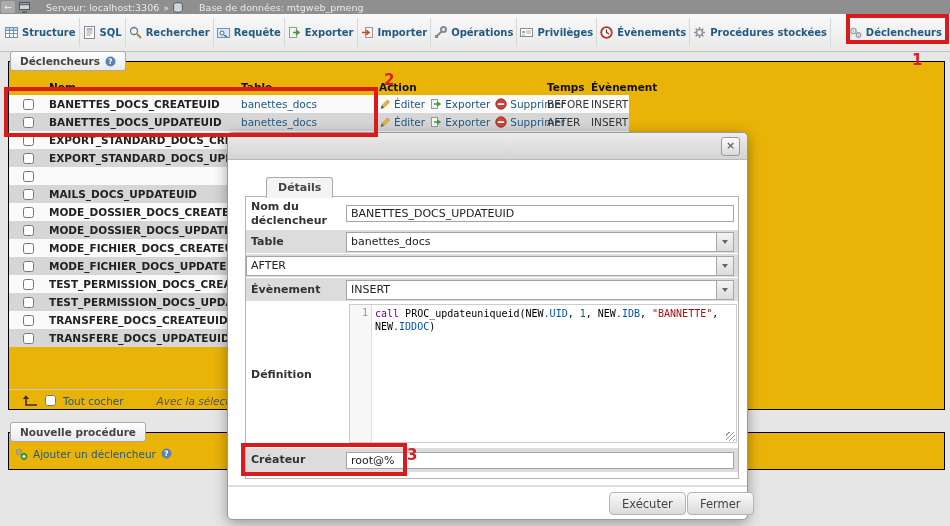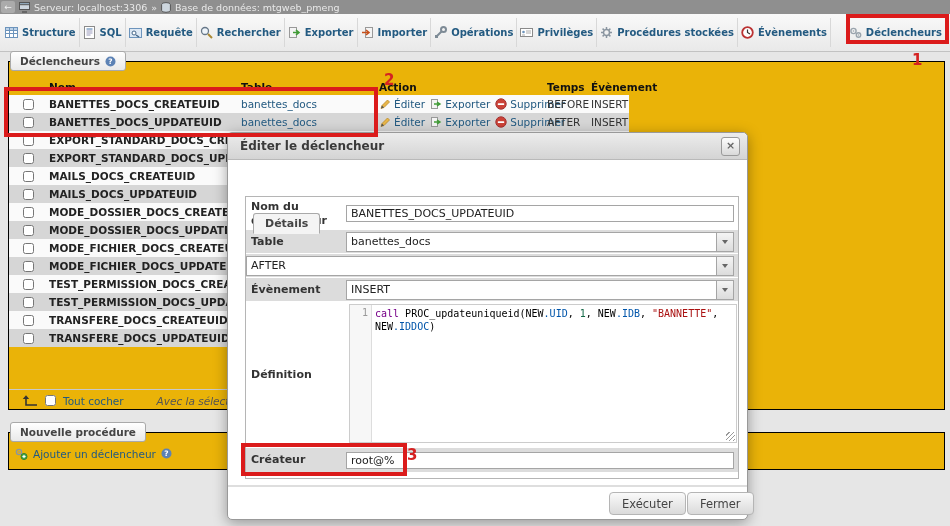--- a/index.html
+++ b/index.html
@@ -4,21 +4,21 @@
 <style>
   html,body{margin:0;padding:0;}
   .screen{position:relative;width:950px;height:526px;background:#e6e6e6;overflow:hidden;
     font-family:"DejaVu Sans","Liberation Sans",sans-serif;-webkit-font-smoothing:antialiased;}
 
   
   .topbar{position:absolute;left:0;top:0;width:950px;height:14px;background:#8f8f8f;
     display:flex;align-items:center;gap:4px;font-size:9.5px;color:#e9e9e9;}
   .backbtn{width:14px;height:12px;margin-left:1px;background:#ababab;color:#f2f2f2;border-radius:2px;
     font-size:9px;line-height:12px;text-align:center;cursor:pointer;}
-  .crumb{cursor:pointer;}
+  .crumb{cursor:pointer;margin-left:12px;}
   .icn{display:inline-flex;align-items:center;}
 
   
   .menubar{position:absolute;left:0;top:14px;width:946px;height:29px;padding:4px 2px;
     background:linear-gradient(#f9f9f9,#e9e9e9);border-bottom:1px solid #c2c2c2;
     display:flex;align-items:stretch;overflow:hidden;}
   .mtab{display:flex;align-items:center;gap:4px;padding:0 3px;font-size:10px;font-weight:bold;
     color:#235a81;border-right:1px solid #d8d8d8;white-space:nowrap;cursor:pointer;}
   .mtab:last-child{margin-left:auto;border-right:none;padding-right:6px;}
 
@@ -57,23 +57,23 @@
 
   
   .dialog{position:absolute;left:227px;top:132px;width:521px;height:388px;background:#fff;
     border:1px solid #999;border-radius:5px;box-shadow:0 3px 14px rgba(0,0,0,.35);z-index:30;box-sizing:border-box;}
   .dlg-title{height:26px;background:linear-gradient(#ececec,#d4d4d4);border-bottom:1px solid #b9b9b9;
     border-radius:5px 5px 0 0;display:flex;align-items:center;padding:0 7px 0 12px;
     font-size:12px;font-weight:bold;color:#3a3a3a;}
   .dlg-close{margin-left:auto;width:17px;height:17px;border:1px solid #9a9a9a;border-radius:3px;
     background:linear-gradient(#fdfdfd,#d9d9d9);color:#666;font-size:11px;font-weight:bold;
     text-align:center;line-height:15px;cursor:pointer;}
-  .dlg-tab{position:absolute;left:25px;top:44px;height:19px;line-height:19px;padding:0 11px;
+  .dlg-tab{position:absolute;left:38px;top:44px;height:19px;line-height:19px;padding:0 11px;
     background:#f4f4f4;border:1px solid #a9a9a9;border-bottom-color:#f4f4f4;border-radius:3px 3px 0 0;
-    font-size:11px;font-weight:bold;color:#444;z-index:2;cursor:pointer;margin-top:36px;}
+    font-size:11px;font-weight:bold;color:#444;z-index:2;cursor:pointer;}
   .dlg-fs{position:absolute;left:17px;top:63px;width:494px;height:283px;border:1px solid #b5b5b5;
     background:#fff;box-sizing:border-box;}
   .frow{position:absolute;left:0;width:100%;display:flex;box-sizing:border-box;}
   .fr1{top:0;height:33px;background:#fff;}
   .fr2{top:33px;height:24px;background:#dcdcdc;border-bottom:1px solid #fff;}
   .fr3{top:57px;height:24px;background:#dcdcdc;border-bottom:1px solid #fff;}
   .fr4{top:81px;height:24px;background:#dcdcdc;border-bottom:1px solid #fff;}
   .fr5{top:105px;height:146px;background:#fff;}
   .fr6{top:251px;height:24px;background:#dcdcdc;justify-content:flex-end;}
   .flabel{width:100px;flex:none;padding:0 4px 0 5px;font-size:11px;font-weight:bold;color:#333;
@@ -166,35 +166,35 @@
             <line x1="3.5" y1="5" x2="9.5" y2="5" stroke="#9999bb"></line>
             <line x1="3.5" y1="7" x2="9.5" y2="7" stroke="#9999bb"></line>
             <line x1="3.5" y1="9" x2="7.5" y2="9" stroke="#9999bb"></line>
           </svg>
         </span>
         <span>SQL</span>
       </div>
       <div class="mtab">
         <span class="icn">
           <svg width="13" height="13">
+            <circle cx="5" cy="5" r="3.5" fill="#eef4fa" stroke="#667788" stroke-width="1.3"></circle>
+            <line x1="8" y1="8" x2="12" y2="12" stroke="#aa8833" stroke-width="2"></line>
+          </svg>
+        </span>
+        <span>Rechercher</span>
+      </div>
+      <div class="mtab">
+        <span class="icn">
+          <svg width="13" height="13">
             <rect x="0.5" y="2.5" width="12" height="9" fill="#dde8f4" stroke="#6d94bc"></rect>
             <circle cx="5" cy="7" r="2" fill="#fff" stroke="#446688"></circle>
             <line x1="7" y1="9" x2="10" y2="11" stroke="#446688" stroke-width="1.5"></line>
           </svg>
         </span>
         <span>Requête</span>
-      </div>
-      <div class="mtab">
-        <span class="icn">
-          <svg width="13" height="13">
-            <circle cx="5" cy="5" r="3.5" fill="#eef4fa" stroke="#667788" stroke-width="1.3"></circle>
-            <line x1="8" y1="8" x2="12" y2="12" stroke="#aa8833" stroke-width="2"></line>
-          </svg>
-        </span>
-        <span>Rechercher</span>
       </div>
       <div class="mtab">
         <span class="icn">
           <svg width="13" height="13">
             <rect x="1.5" y="1.5" width="7" height="10" fill="#f4f4f4" stroke="#999"></rect>
             <path d="M5 6.5 H10 M8 4 L11 6.5 L8 9" stroke="#3f9c35" stroke-width="1.6" fill="none"></path>
           </svg>
         </span>
         <span>Exporter</span>
       </div>
@@ -221,20 +221,29 @@
         <span class="icn">
           <svg width="13" height="13">
             <rect x="0.5" y="2.5" width="12" height="8" fill="#fff" stroke="#8a8a8a"></rect>
             <circle cx="3.5" cy="6" r="1.3" fill="#6d94bc"></circle>
             <line x1="6" y1="5" x2="11" y2="5" stroke="#aaa"></line>
             <line x1="6" y1="7" x2="11" y2="7" stroke="#aaa"></line>
             <line x1="2" y1="9" x2="5" y2="9" stroke="#aaa"></line>
           </svg>
         </span>
         <span>Privilèges</span>
+      </div>
+      <div class="mtab">
+        <span class="icn">
+          <svg width="13" height="13">
+            <circle cx="6.5" cy="6.5" r="5.3" fill="#fff" stroke="#bb3333" stroke-width="1.8"></circle>
+            <path d="M6.5 3.5 V6.5 L9 8" stroke="#333" fill="none" stroke-width="1.2"></path>
+          </svg>
+        </span>
+        <span>Évènements</span>
       </div>
       <div class="mtab">
         <span class="icn">
           <svg width="13" height="13">
             <circle cx="6.5" cy="6.5" r="3" fill="none" stroke="#8a95a0" stroke-width="1.5"></circle>
             <g stroke="#8a95a0" stroke-width="1.5">
               <line x1="6.5" y1="1" x2="6.5" y2="3"></line>
               <line x1="6.5" y1="10" x2="6.5" y2="12"></line>
               <line x1="1" y1="6.5" x2="3" y2="6.5"></line>
               <line x1="10" y1="6.5" x2="12" y2="6.5"></line>
@@ -243,29 +252,20 @@
               <line x1="2.6" y1="10.4" x2="4" y2="9"></line>
               <line x1="9" y1="4" x2="10.4" y2="2.6"></line>
             </g>
           </svg>
         </span>
         <span>Procédures stockées</span>
       </div>
       <div class="mtab">
         <span class="icn">
           <svg width="13" height="13">
-            <circle cx="6.5" cy="6.5" r="5.3" fill="#fff" stroke="#bb3333" stroke-width="1.8"></circle>
-            <path d="M6.5 3.5 V6.5 L9 8" stroke="#333" fill="none" stroke-width="1.2"></path>
-          </svg>
-        </span>
-        <span>Évènements</span>
-      </div>
-      <div class="mtab">
-        <span class="icn">
-          <svg width="13" height="13">
             <circle cx="4.5" cy="5" r="2.6" fill="none" stroke="#9aa4ad" stroke-width="1.4"></circle>
             <circle cx="9.5" cy="9" r="2.2" fill="none" stroke="#9aa4ad" stroke-width="1.4"></circle>
             <circle cx="4.5" cy="5" r="0.8" fill="#9aa4ad"></circle>
             <circle cx="9.5" cy="9" r="0.7" fill="#9aa4ad"></circle>
           </svg>
         </span>
         <span>Déclencheurs</span>
       </div>
     </div>
 
@@ -362,21 +362,20 @@
         <div class="trow stripe-b">
           <div class="c0"><input type="checkbox" class="cbx" style=""></div>
           <div class="c1 rowname">EXPORT_STANDARD_DOCS_UPDATEUID</div>
           <div class="c2"></div>
           <div class="c3"></div>
           <div class="c4"></div>
           <div class="c5"></div>
         </div>
         <div class="trow stripe-a">
           <div class="c0"><input type="checkbox" class="cbx" style=""></div>
-          <div class="c1 rowname">MAILS_DOCS_CREATEUID</div>
           <div class="c2"></div>
           <div class="c3"></div>
           <div class="c4"></div>
           <div class="c5"></div>
         </div>
         <div class="trow stripe-b">
           <div class="c0"><input type="checkbox" class="cbx" style=""></div>
           <div class="c1 rowname">MAILS_DOCS_UPDATEUID</div>
           <div class="c2"></div>
           <div class="c3"></div>
@@ -488,21 +487,20 @@
           </svg>
         </span>
     </div>
   </div>
   <div class="legend legend2">
     <span>Nouvelle procédure</span>
   </div>
 
   <div class="dialog">
     <div class="dlg-title">
-      <span>Éditer le déclencheur</span>
       <span class="dlg-close">×</span>
     </div>
     <div class="dlg-tab">Détails</div>
     <div class="dlg-fs">
 
       <div class="frow fr1">
         <div class="flabel">Nom du déclencheur</div>
         <div class="fval">
             <input class="txt" value="BANETTES_DOCS_UPDATEUID" style="">
           </div>

